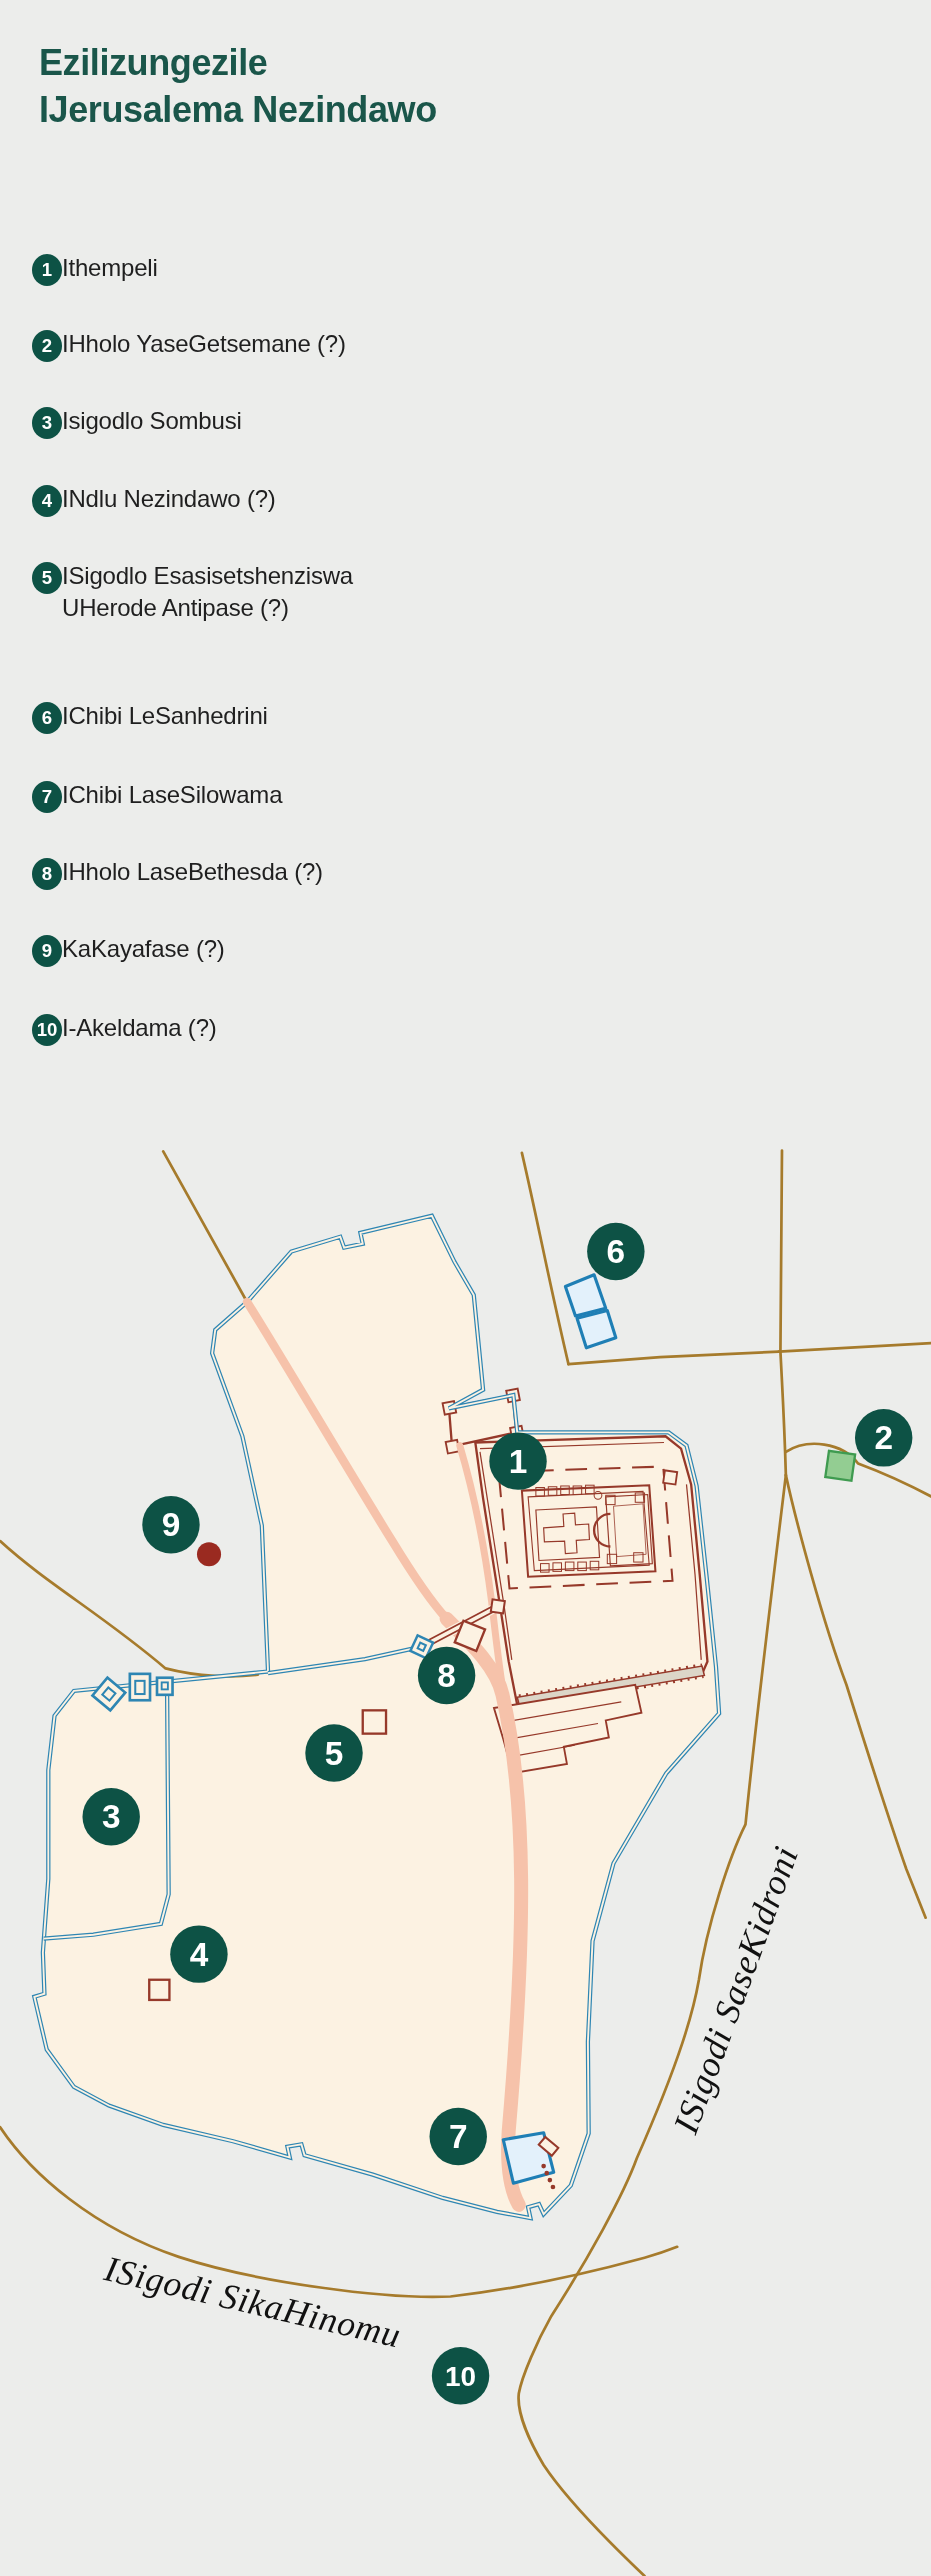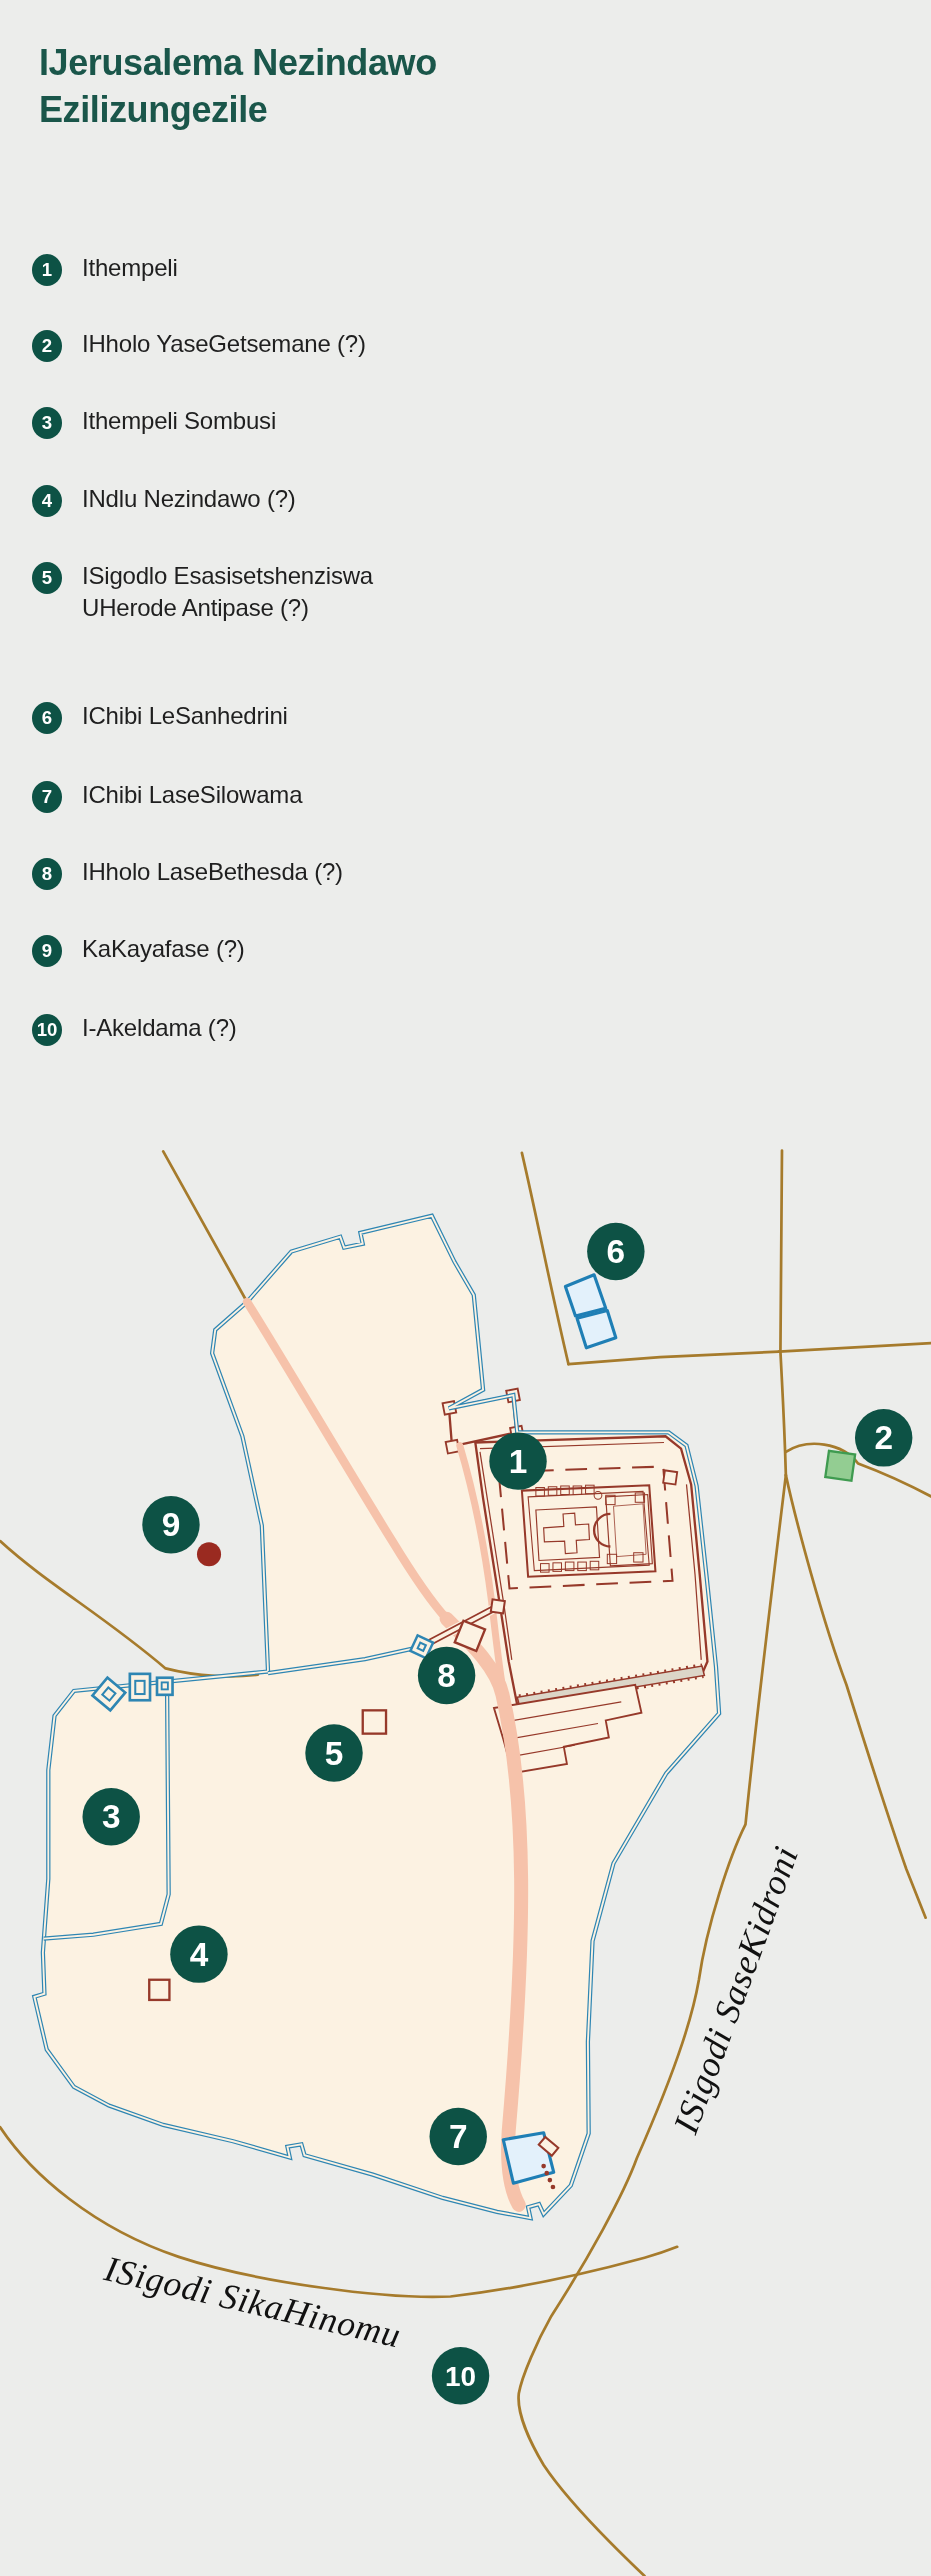--- a/index.html
+++ b/index.html
@@ -21,21 +21,21 @@
     color:var(--title);
   }
   .legend{position:absolute; left:0; top:0; width:932px;}
   .legend-row{position:absolute; left:32px; display:flex; align-items:flex-start;}
   .legend-badge{
     flex:0 0 auto; width:30px; height:32px; border-radius:50%;
     background:var(--badge); color:#fff; font-weight:700; font-size:18.6px;
     display:flex; align-items:center; justify-content:center; margin-top:1.6px;
   }
   .legend-label{
-    margin-left:20px; font-size:24px; line-height:1.32; color:var(--text);
+    font-size:24px; line-height:1.32; color:var(--text);
     max-width:334px; letter-spacing:-0.2px;
   }
   svg{position:absolute; left:0; top:0;}
   .cityfill{fill:var(--cream); stroke:none;}
   .wallblue{fill:none; stroke:var(--wall); stroke-width:5.5;}
   .wallcore{fill:none; stroke:var(--cream); stroke-width:2.4;}
   .road{fill:none; stroke:var(--road); stroke-width:3.5; stroke-linecap:round;}
   .pinkroad{fill:none; stroke:var(--pink); stroke-linecap:round;}
   .tred{stroke:var(--red); fill:none;}
   .tcream{fill:var(--cream); stroke:var(--red);}
@@ -46,36 +46,36 @@
     fill:#111; font-family:"Liberation Serif", serif; font-style:italic;
     font-size:46px; text-anchor:middle; letter-spacing:1px;
   }
 </style>
 </head>
 <body>
 
 <div class="canvas">
 
   <div class="title">
+    <div>Ezilizungezile</div>
     <div>IJerusalema Nezindawo</div>
-    <div>Ezilizungezile</div>
   </div>
 
   <div class="legend">
       <div class="legend-row" style="top: 252px;">
         <div class="legend-badge">1</div>
         <div class="legend-label">Ithempeli</div>
       </div>
       <div class="legend-row" style="top: 328px;">
         <div class="legend-badge">2</div>
         <div class="legend-label">IHholo YaseGetsemane (?)</div>
       </div>
       <div class="legend-row" style="top: 405px;">
         <div class="legend-badge">3</div>
-        <div class="legend-label">Ithempeli Sombusi</div>
+        <div class="legend-label">Isigodlo Sombusi</div>
       </div>
       <div class="legend-row" style="top: 483px;">
         <div class="legend-badge">4</div>
         <div class="legend-label">INdlu Nezindawo (?)</div>
       </div>
       <div class="legend-row" style="top: 560px;">
         <div class="legend-badge">5</div>
         <div class="legend-label">ISigodlo Esasisetshenziswa UHerode Antipase (?)</div>
       </div>
       <div class="legend-row" style="top: 700px;">

